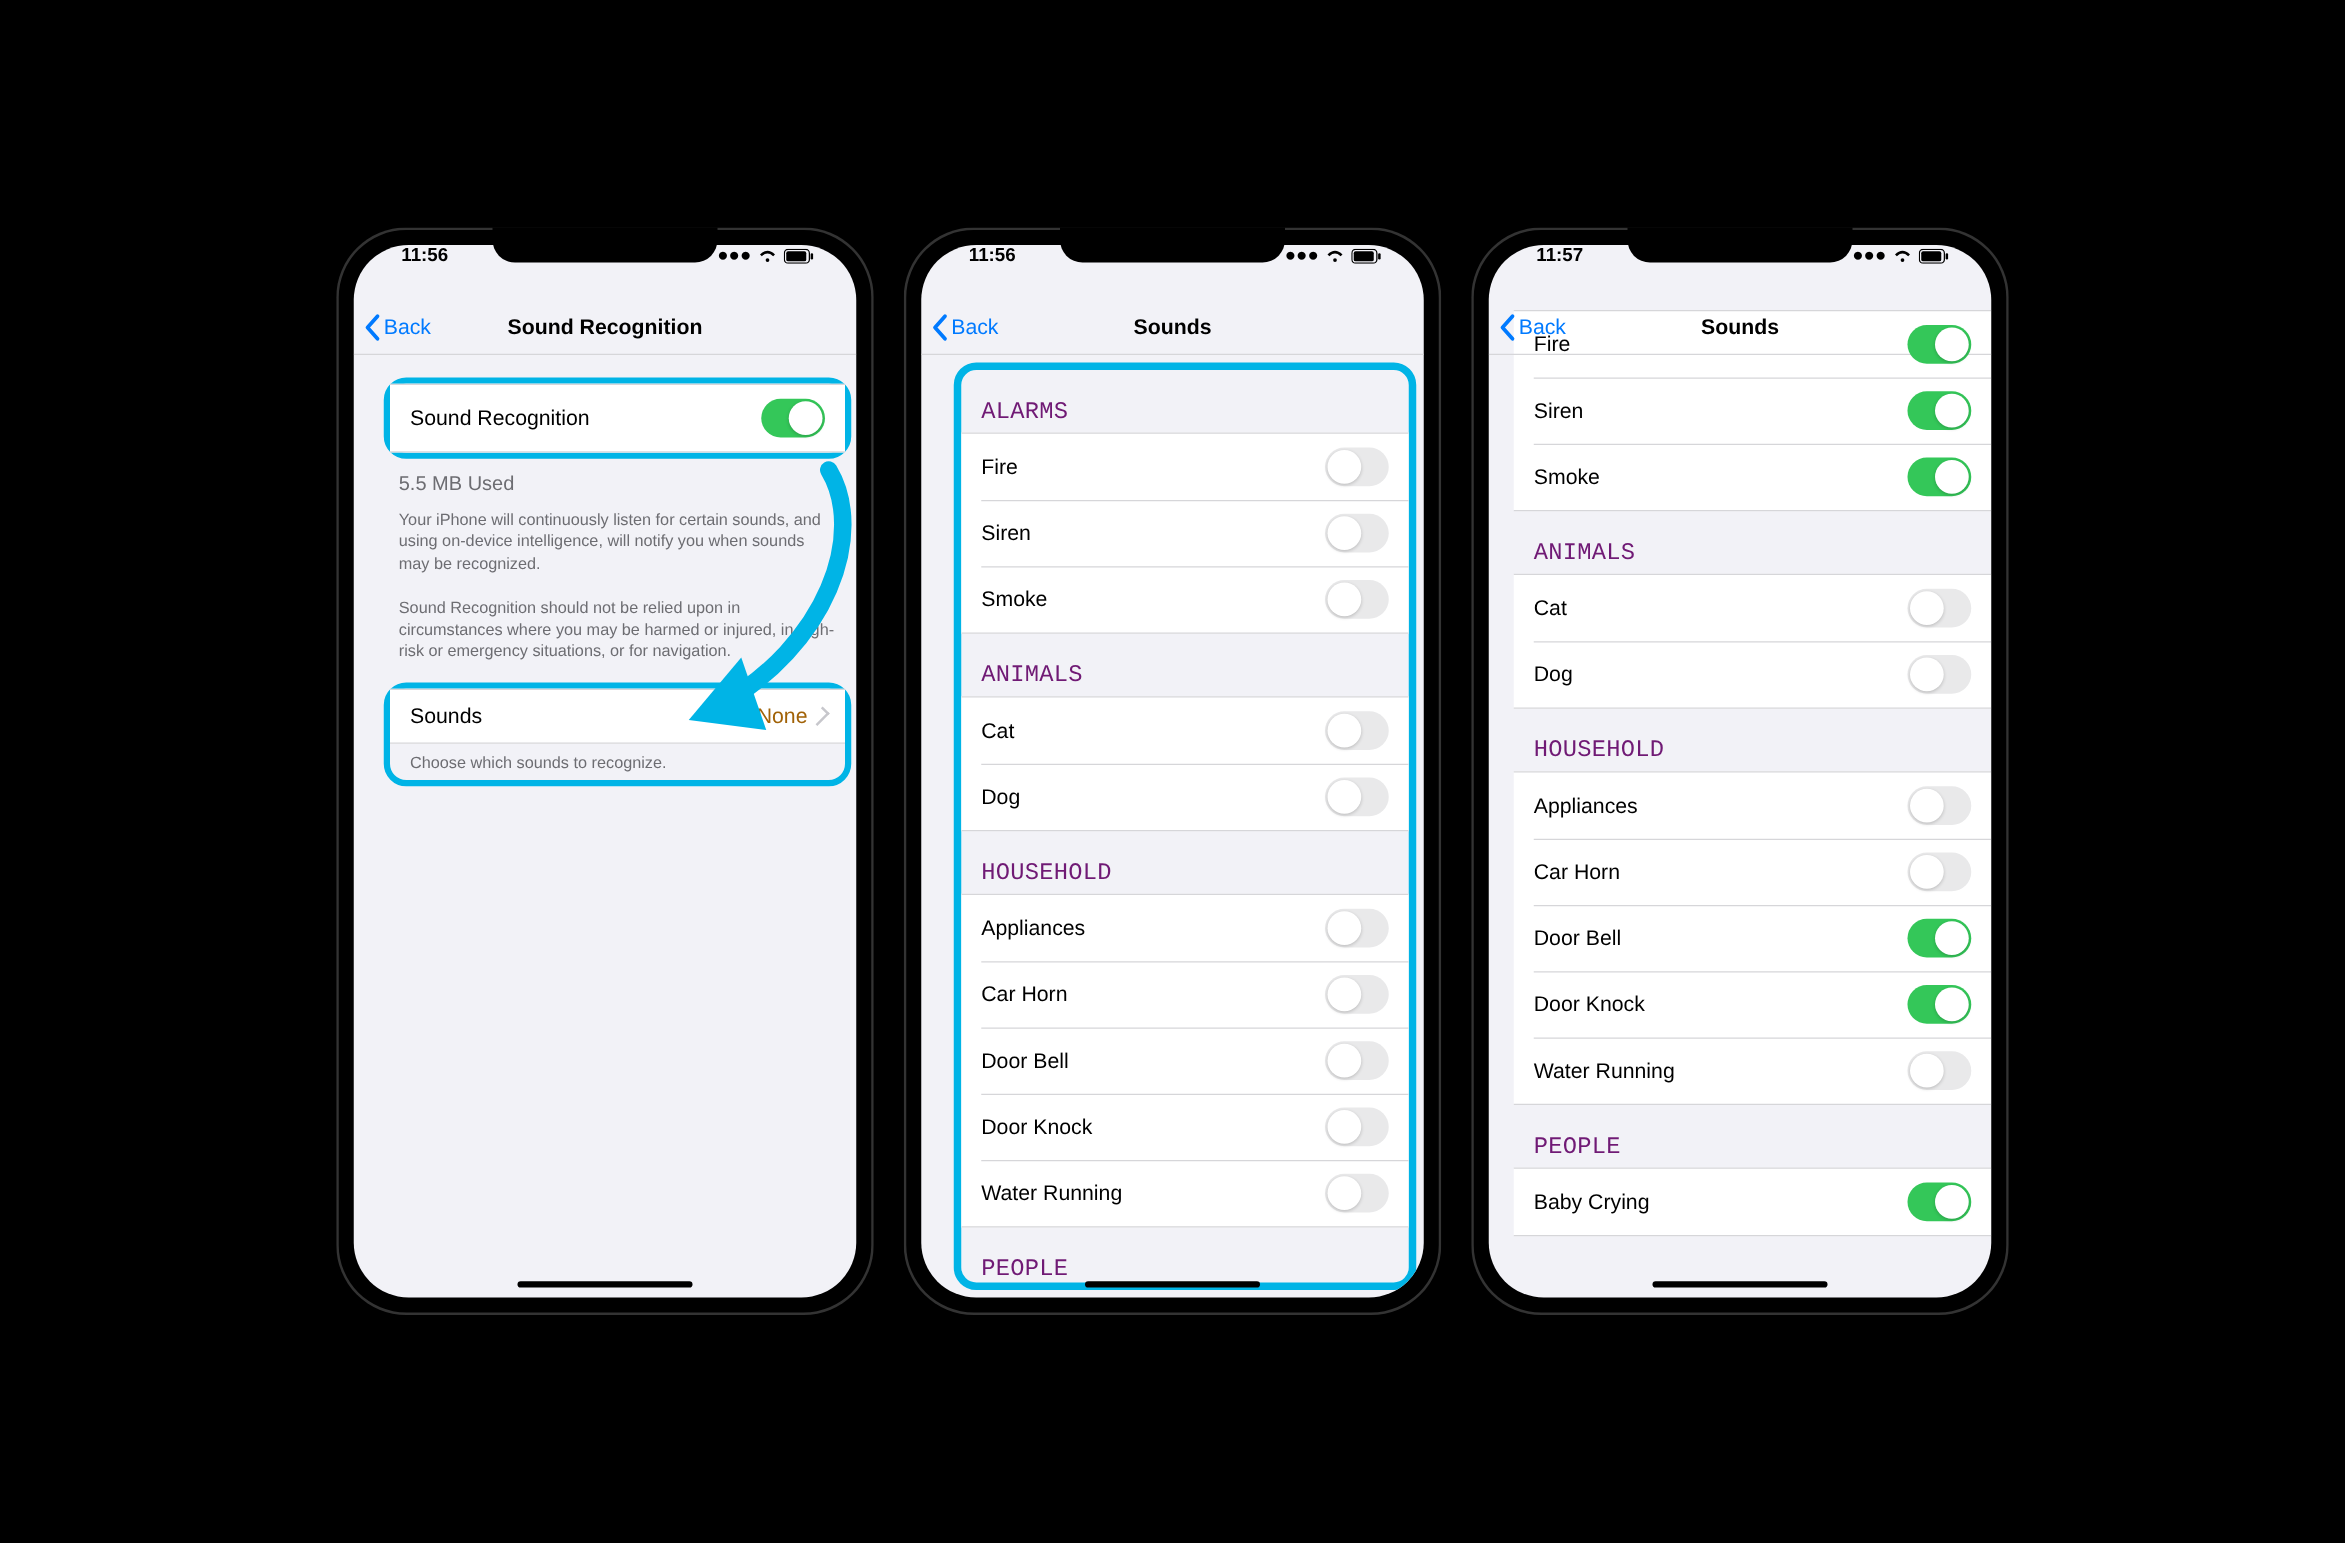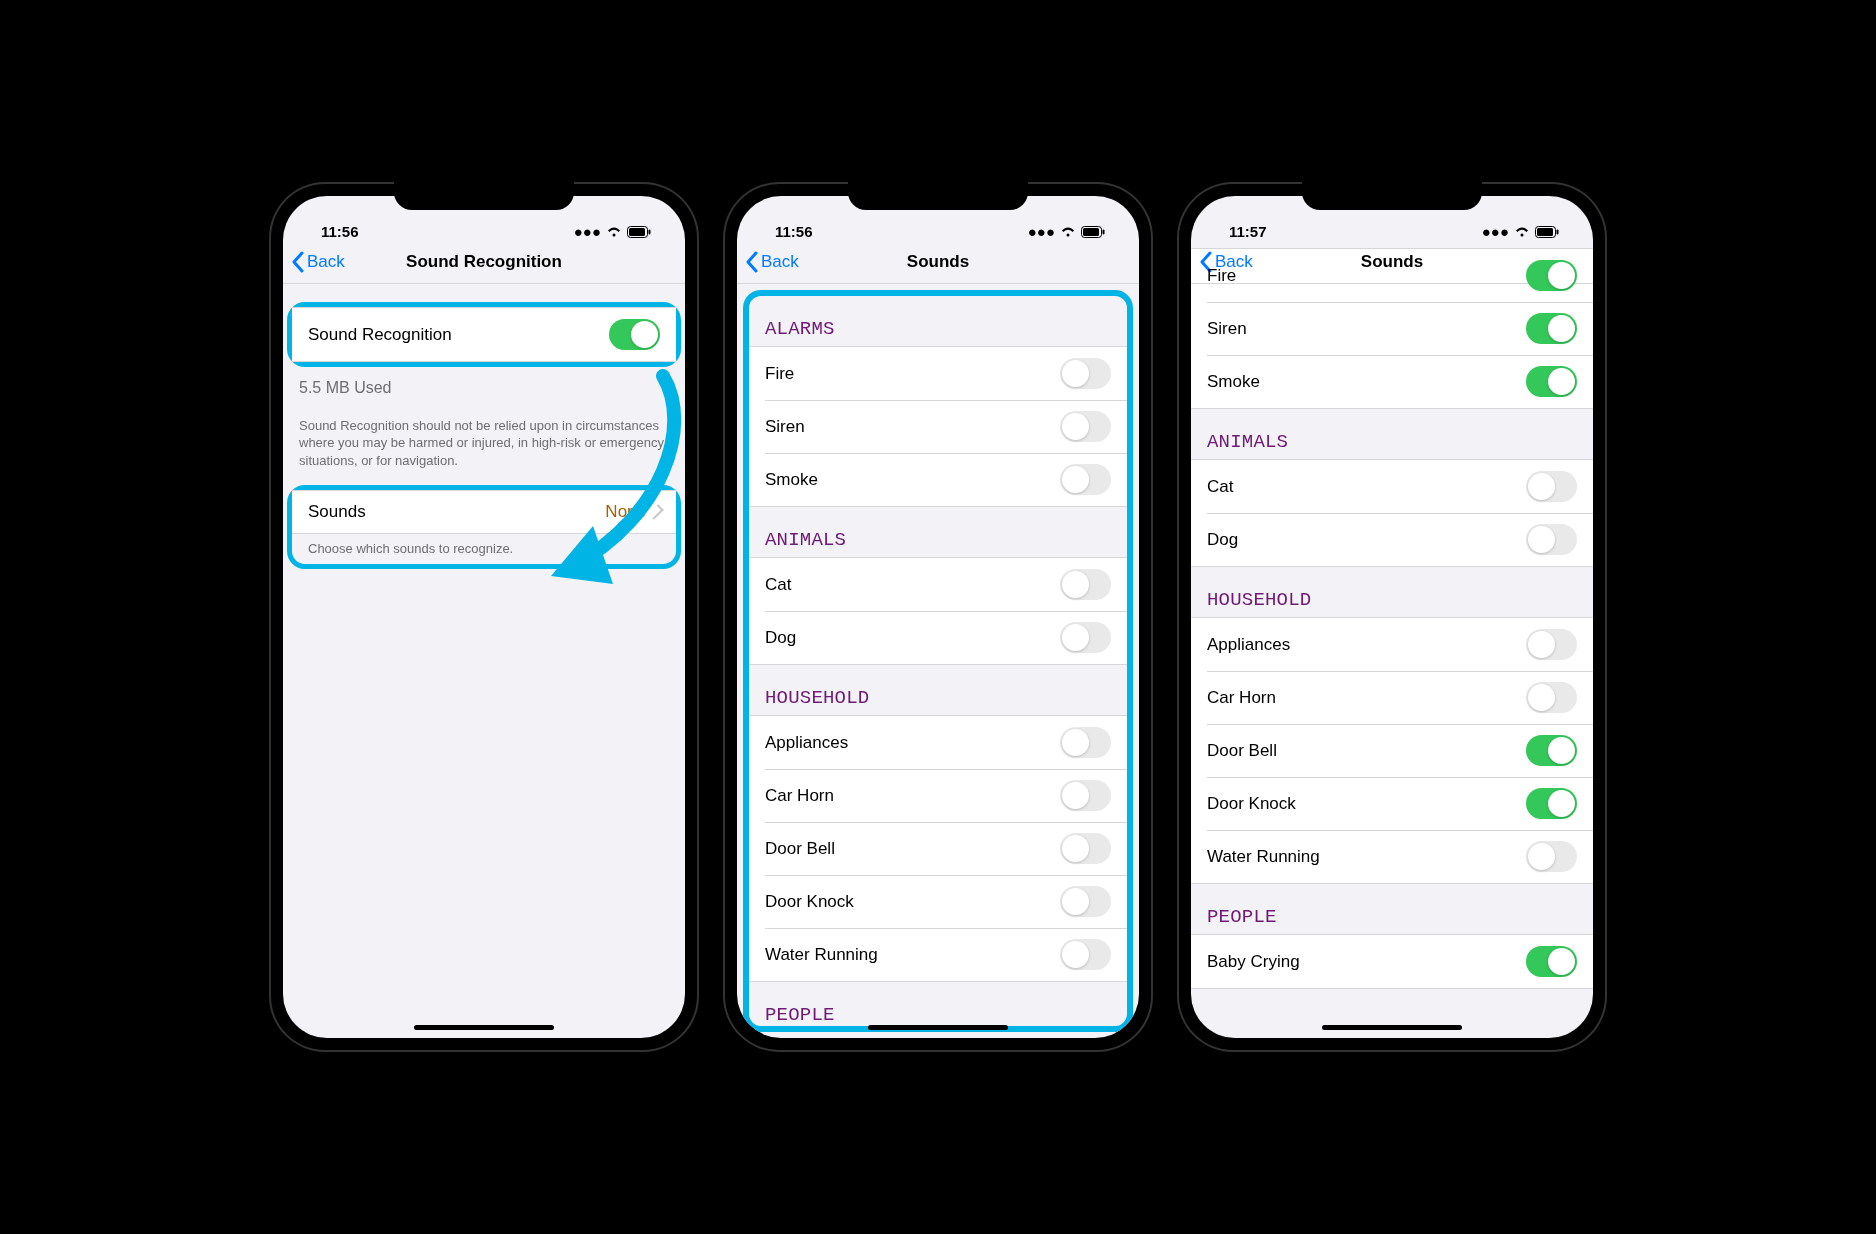--- a/index.html
+++ b/index.html
@@ -39,21 +39,21 @@
     width: 100%;
     height: 100%;
     background: #f2f2f7;
     border-radius: 44px;
     overflow: hidden;
     position: relative;
   }
   .status-bar {
     height: 44px;
     display: flex;
-    align-items: flex-end;
+    align-items: flex-start;
     justify-content: space-between;
     padding: 0 28px 0 30px;
     font-size: 15px;
     font-weight: 600;
     color: #000;
     position: relative;
     z-index: 6;
   }
   .status-bar .time { padding-left: 8px; }
   .status-right { display: flex; align-items: center; gap: 5px; padding-right: 6px; }
@@ -77,20 +77,21 @@
     left: 0; right: 0;
     text-align: center;
     font-size: 17px;
     font-weight: 600;
     color: #000;
     pointer-events: none;
   }
   .content {
     height: calc(100% - 88px);
     overflow: hidden;
+    padding-left: 20px;
   }
   .group-header {
     font-size: 19px;
     color: #701a75;
     padding: 22px 16px 6px;
     text-transform: uppercase;
     letter-spacing: .2px;
     font-family: Liberation Mono, monospace;
   }
   .group-footer {
@@ -224,20 +225,21 @@
       <div class="spacer-top"></div>
       <div class="highlight-box">
         <div class="cell-group">
           <div class="cell">
             <span>Sound Recognition</span>
             <span class="toggle on"></span>
           </div>
         </div>
       </div>
       <div class="group-footer" style="font-size:16px; padding-top:12px;">5.5 MB Used</div>
+      <div class="group-footer">Your iPhone will continuously listen for certain sounds, and using on-device intelligence, will notify you when sounds may be recognized.</div>
       <div class="group-footer sep">Sound Recognition should not be relied upon in circumstances where you may be harmed or injured, in high-risk or emergency situations, or for navigation.</div>
       <div style="height:18px"></div>
       <div class="highlight-box">
         <div class="cell-group">
           <div class="cell">
             <span>Sounds</span>
             <span class="value">
               <span>None</span>
               <span class="chevron"></span>
             </span>

